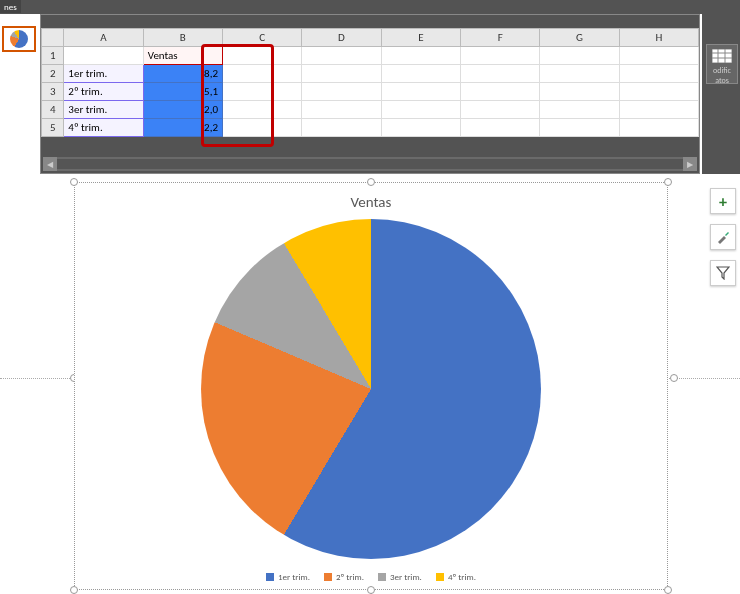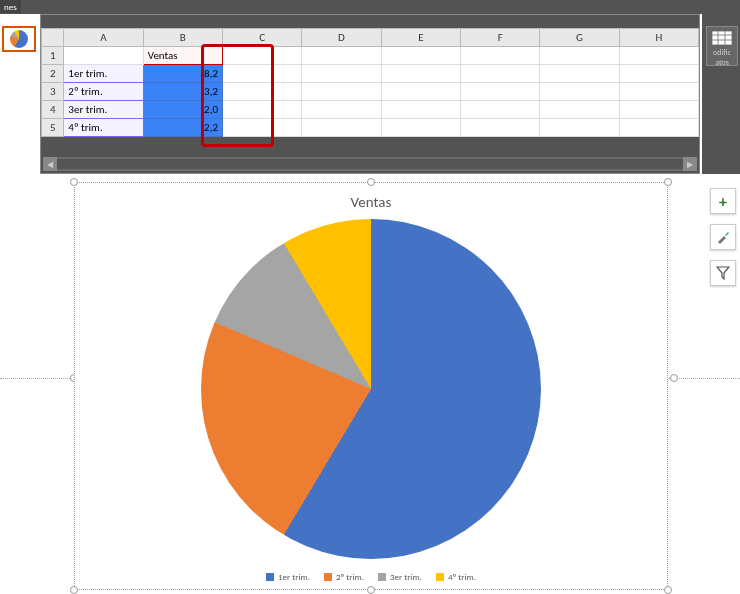--- a/index.html
+++ b/index.html
@@ -307,21 +307,21 @@
         <td></td>
             <td></td>
             <td></td>
             <td></td>
             <td></td>
             <td></td>
       </tr>
       <tr>
         <th class="rowhead">3</th>
         <td class="cat-cell">2º trim.</td>
-        <td class="val-cell">3,2</td>
+        <td class="val-cell">5,1</td>
         <td></td>
             <td></td>
             <td></td>
             <td></td>
             <td></td>
             <td></td>
       </tr>
       <tr>
         <th class="rowhead">4</th>
         <td class="cat-cell">3er trim.</td>
@@ -349,21 +349,21 @@
   </div>
   <div class="highlight-box"></div>
   <div class="scrollbar-h">
     <div class="sb-arrow">◀</div>
     <div class="sb-track"></div>
     <div class="sb-arrow">▶</div>
   </div>
 </div>
 
 <div class="right-panel">
-  <div class="right-btn" style="top:12px">
+  <div class="right-btn" style="top:30px">
     <svg width="20" height="14">
         <rect x="0" y="0" width="20" height="14" fill="#fff" stroke="#888"></rect>
         <line x1="0" y1="4" x2="20" y2="4" stroke="#888"></line>
         <line x1="0" y1="9" x2="20" y2="9" stroke="#888"></line>
         <line x1="6" y1="0" x2="6" y2="14" stroke="#888"></line>
         <line x1="13" y1="0" x2="13" y2="14" stroke="#888"></line>
       </svg>
     <div>odific</div>
     <div>atos</div>
   </div>

